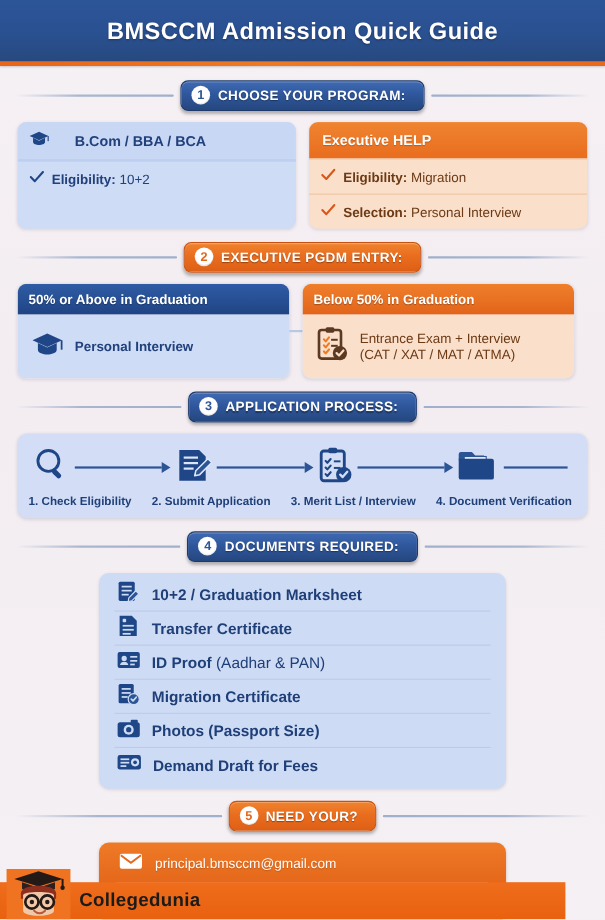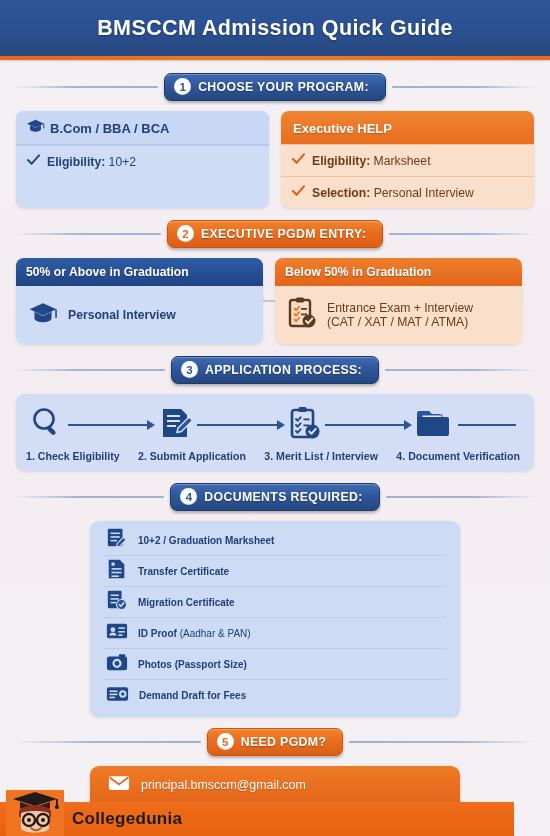--- a/index.html
+++ b/index.html
@@ -111,21 +111,21 @@
   .card {
     flex: 1;
     border-radius: 8px;
     overflow: hidden;
     box-shadow: 0 1px 3px rgba(40,60,110,.14);
   }
   .card.blue { background: #cfdcf5; }
   .card.blue .card-head {
     background: #c8d7f3;
     padding: 8px 10px 7px 10px;
-    display: flex; align-items: center; gap: 5px;
+    display: flex; align-items: center; gap: 23px;
     border-bottom: 1px solid #b6c8ea;
   }
   .card.blue .card-head-text {
     color: #21417c; font-size: 13px; font-weight: bold;
   }
   .card.orange { background: #fadfca; }
   .card.orange .card-head {
     background: linear-gradient(180deg,#ef8430 0%, #e96d1f 100%);
     padding: 8px 12px 7px 12px;
   }
@@ -225,21 +225,21 @@
     padding: 4px 14px 6px 14px;
     box-shadow: 0 1px 3px rgba(40,60,110,.14);
   }
   .doc-row {
     display: flex; align-items: center; gap: 10px;
     padding: 6px 2px;
     border-bottom: 1px solid #bccbec;
     height: 31px;
   }
   .doc-row:last-child { border-bottom: none; }
-  .doc-row .label { font-size: 10px; color: #1f3f78; font-weight: bold; }
+  .doc-row .label { font-size: 14px; color: #1f3f78; font-weight: bold; }
   .doc-row .label .norm { font-weight: normal; }
 
   
   .help {
     margin: 9px auto 0 auto;
     width: 370px;
     background: linear-gradient(180deg,#ee7a27 0%, #e5681b 50%, #dd5f15 100%);
     border-radius: 9px;
     padding: 2px 16px;
     box-shadow: 0 2px 3px rgba(120,60,20,.3);
@@ -325,21 +325,21 @@
     <div class="card orange">
       <div class="card-head">
         <span class="card-head-text">Executive HELP</span>
       </div>
       <div class="card-row">
         <span class="tick">
           <svg width="13" height="12" viewBox="0 0 14 13">
               <path d="M1 6.5 L5 10.5 L13 1.5" stroke="#d8571a" stroke-width="2.1" fill="none" stroke-linecap="round" stroke-linejoin="round"></path>
             </svg>
         </span>
-        <span><b>Eligibility:</b><span class="rest"> Marksheet</span></span>
+        <span><b>Eligibility:</b><span class="rest"> Migration</span></span>
       </div>
       <div class="card-row">
         <span class="tick">
           <svg width="13" height="12" viewBox="0 0 14 13">
               <path d="M1 6.5 L5 10.5 L13 1.5" stroke="#d8571a" stroke-width="2.1" fill="none" stroke-linecap="round" stroke-linejoin="round"></path>
             </svg>
         </span>
         <span><b>Selection:</b><span class="rest"> Personal Interview</span></span>
       </div>
     </div>
@@ -500,43 +500,43 @@
           <rect x="6" y="15" width="11" height="1.7" fill="#cedbf5"></rect>
           <rect x="6" y="19" width="8" height="1.7" fill="#cedbf5"></rect>
         </svg>
       </span>
       <span class="label">Transfer Certificate</span>
     </div>
 
     <div class="doc-row">
       <span>
         <svg width="22" height="22" viewBox="0 0 24 24">
+          <rect x="1" y="4" width="22" height="16" rx="2" fill="#1f4788"></rect>
+          <circle cx="7.5" cy="10.5" r="2.6" fill="#cedbf5"></circle>
+          <path d="M3.4 17 a4.2 4.2 0 0 1 8.2 0 z" fill="#cedbf5"></path>
+          <rect x="13.5" y="8" width="7" height="1.7" fill="#cedbf5"></rect>
+          <rect x="13.5" y="12" width="7" height="1.7" fill="#cedbf5"></rect>
+          <rect x="13.5" y="15.6" width="4.5" height="1.7" fill="#cedbf5"></rect>
+        </svg>
+      </span>
+      <span class="label"><span>ID Proof</span><span class="norm"> (Aadhar &amp; PAN)</span></span>
+    </div>
+
+    <div class="doc-row">
+      <span>
+        <svg width="22" height="22" viewBox="0 0 24 24">
           <rect x="2" y="2" width="15" height="19" rx="1.5" fill="#1f4788"></rect>
           <rect x="5" y="6" width="9" height="1.7" fill="#cedbf5"></rect>
           <rect x="5" y="10" width="9" height="1.7" fill="#cedbf5"></rect>
           <rect x="5" y="14" width="6" height="1.7" fill="#cedbf5"></rect>
           <circle cx="17" cy="17" r="5.5" fill="#2c5596" stroke="#cedbf5" stroke-width="1.2"></circle>
           <path d="M14.6 17 l1.7 1.7 l3.2 -3.6" stroke="#cedbf5" stroke-width="1.7" fill="none" stroke-linecap="round" stroke-linejoin="round"></path>
         </svg>
       </span>
       <span class="label">Migration Certificate</span>
-    </div>
-
-    <div class="doc-row">
-      <span>
-        <svg width="22" height="22" viewBox="0 0 24 24">
-          <rect x="1" y="4" width="22" height="16" rx="2" fill="#1f4788"></rect>
-          <circle cx="7.5" cy="10.5" r="2.6" fill="#cedbf5"></circle>
-          <path d="M3.4 17 a4.2 4.2 0 0 1 8.2 0 z" fill="#cedbf5"></path>
-          <rect x="13.5" y="8" width="7" height="1.7" fill="#cedbf5"></rect>
-          <rect x="13.5" y="12" width="7" height="1.7" fill="#cedbf5"></rect>
-          <rect x="13.5" y="15.6" width="4.5" height="1.7" fill="#cedbf5"></rect>
-        </svg>
-      </span>
-      <span class="label"><span>ID Proof</span><span class="norm"> (Aadhar &amp; PAN)</span></span>
     </div>
 
     <div class="doc-row">
       <span>
         <svg width="22" height="20" viewBox="0 0 24 21">
           <rect x="14" y="2" width="7" height="3.5" rx="1" fill="#1f4788"></rect>
           <rect x="1" y="4.5" width="22" height="15" rx="2.5" fill="#1f4788"></rect>
           <circle cx="12" cy="12" r="5" fill="#cedbf5"></circle>
           <circle cx="12" cy="12" r="2.6" fill="#1f4788"></circle>
         </svg>
@@ -556,21 +556,21 @@
         </svg>
       </span>
       <span class="label">Demand Draft for Fees</span>
     </div>
   </div>
 
   <div class="sec-head" style="margin-top:10px;">
     <div class="line"></div>
     <div class="pill orange">
       <div class="pill-num">5</div>
-      <div class="pill-label">NEED PGDM?</div>
+      <div class="pill-label">NEED YOUR?</div>
     </div>
     <div class="line right"></div>
   </div>
 
   <div class="help">
     <div class="help-row">
       <span>
         <svg width="22" height="16" viewBox="0 0 24 17">
           <rect x="1" y="1" width="22" height="15" rx="2" fill="#ffffff"></rect>
           <path d="M2 2.5 L12 10 L22 2.5" fill="none" stroke="#e5681b" stroke-width="2"></path>

